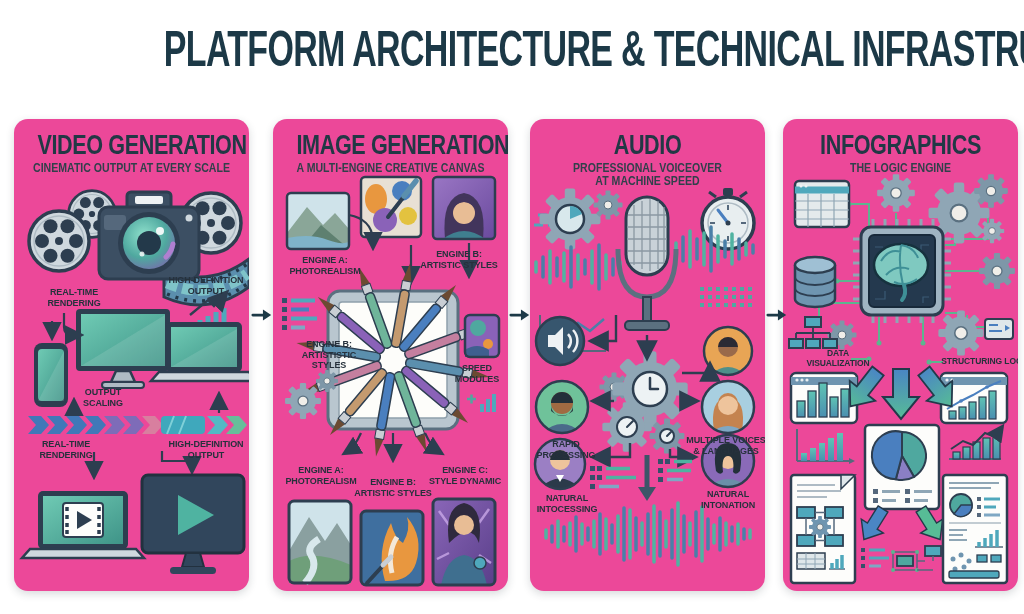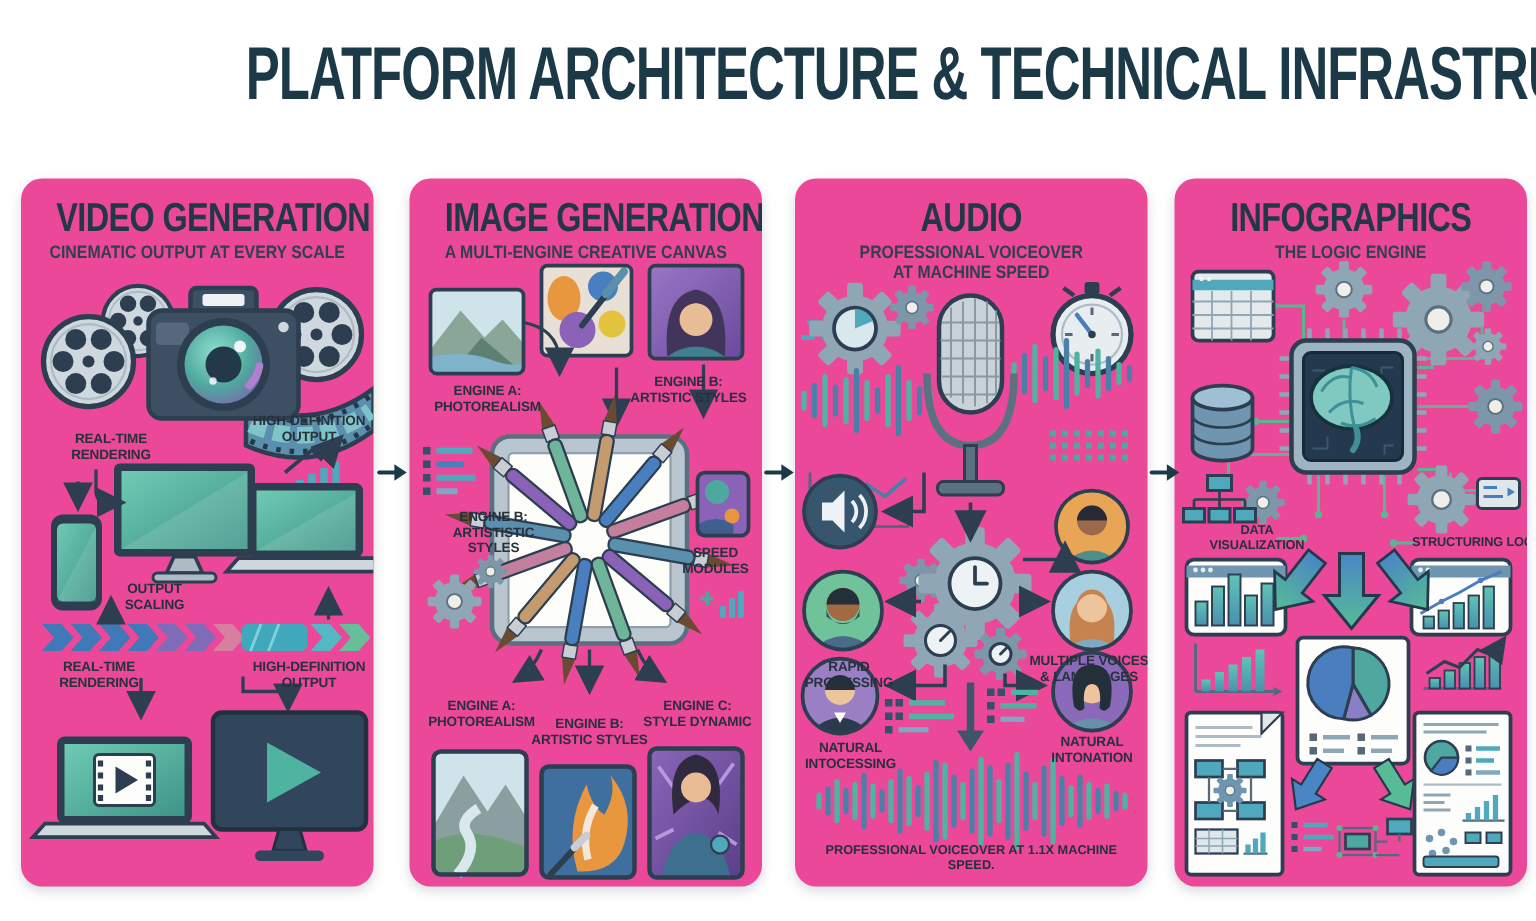--- a/index.html
+++ b/index.html
@@ -515,21 +515,20 @@
       </g>
     </svg>
     <div class="lbl" style="left:0px;top:320px;width:72px">RAPID
 PROCESSING</div>
     <div class="lbl" style="left:156px;top:316px;width:80px">MULTIPLE VOICES
 &amp; LANGUAGES</div>
     <div class="lbl" style="left:0px;top:374px;width:74px">NATURAL
 INTOCESSING</div>
     <div class="lbl" style="left:160px;top:370px;width:76px">NATURAL
 INTONATION</div>
-    <div class="lbl caption" style="left:8px;top:442px;width:219px">PROFESSIONAL VOICEOVER AT 1.1X MACHINE SPEED.</div>
   </section>
 
   <section class="panel" style="left:783px">
     <h2>INFOGRAPHICS</h2>
     <div class="sub">THE LOGIC ENGINE</div>
     <svg class="illo" width="235" height="472" viewBox="0 0 235 472">
       <g stroke="#5cb58f" stroke-width="2" fill="none">
         <path d="M66 85 h20 v23"></path>
           <circle cx="66" cy="85" r="2.5" fill="#5cb58f" stroke="none"></circle>
         <path d="M113 94 v14"></path>

